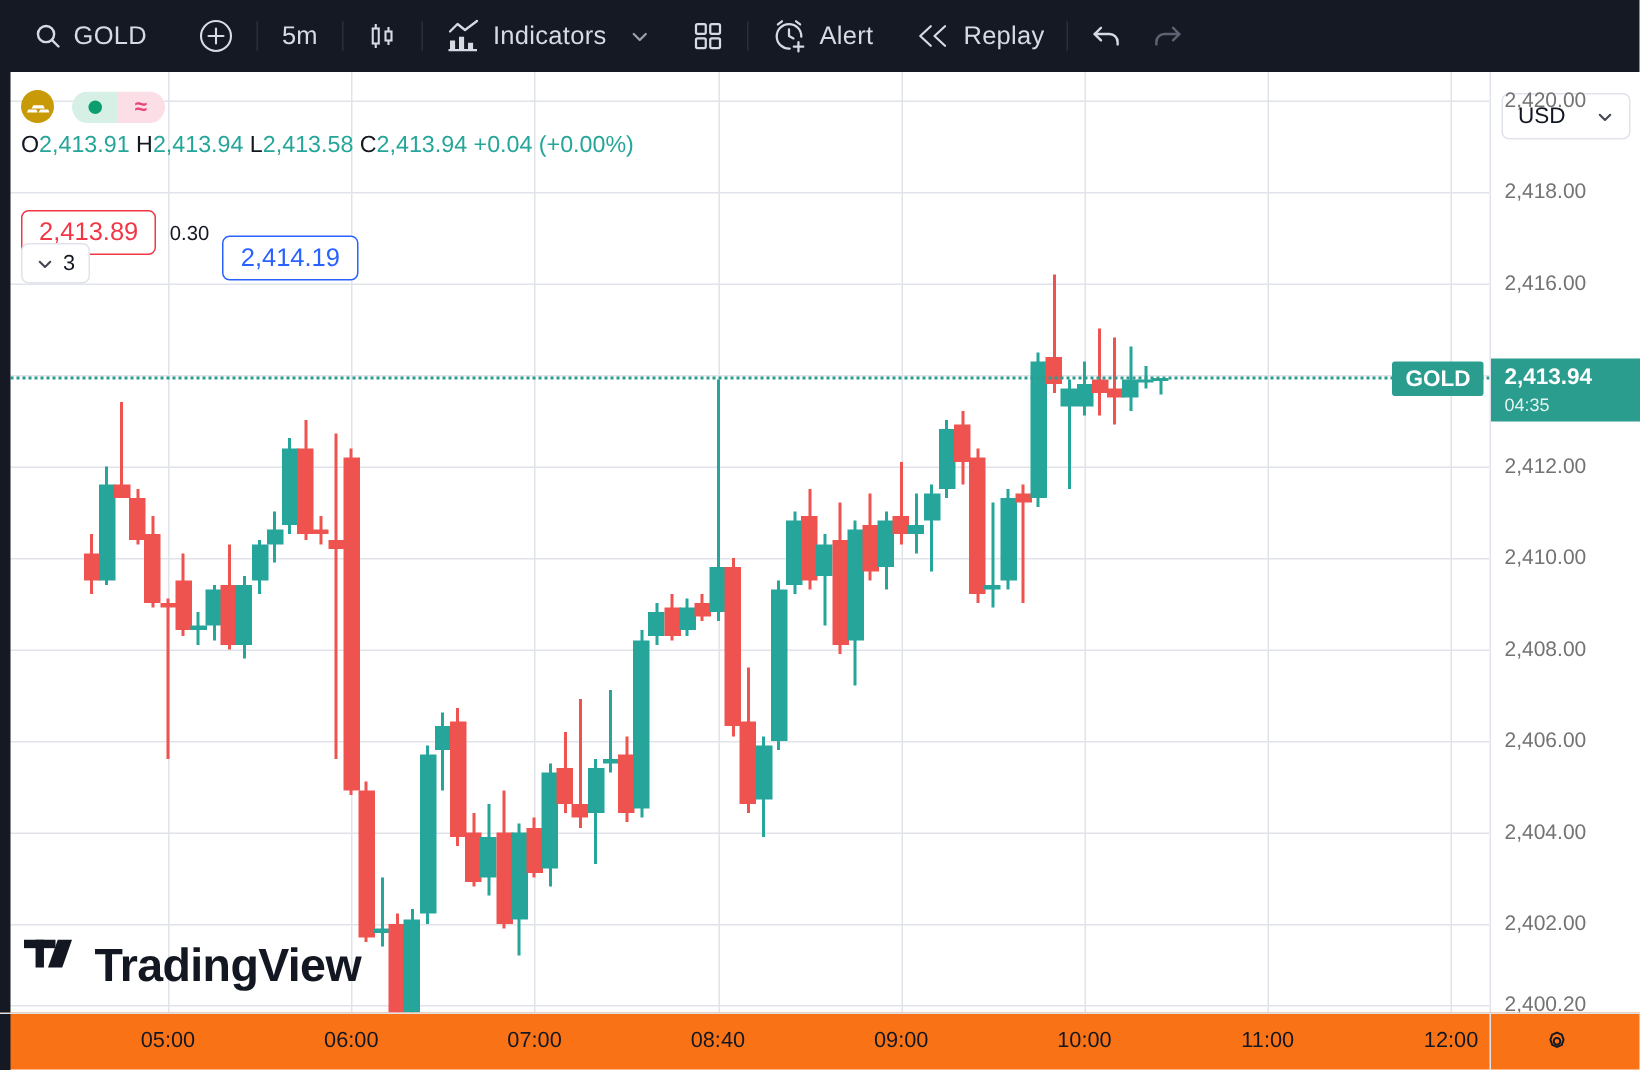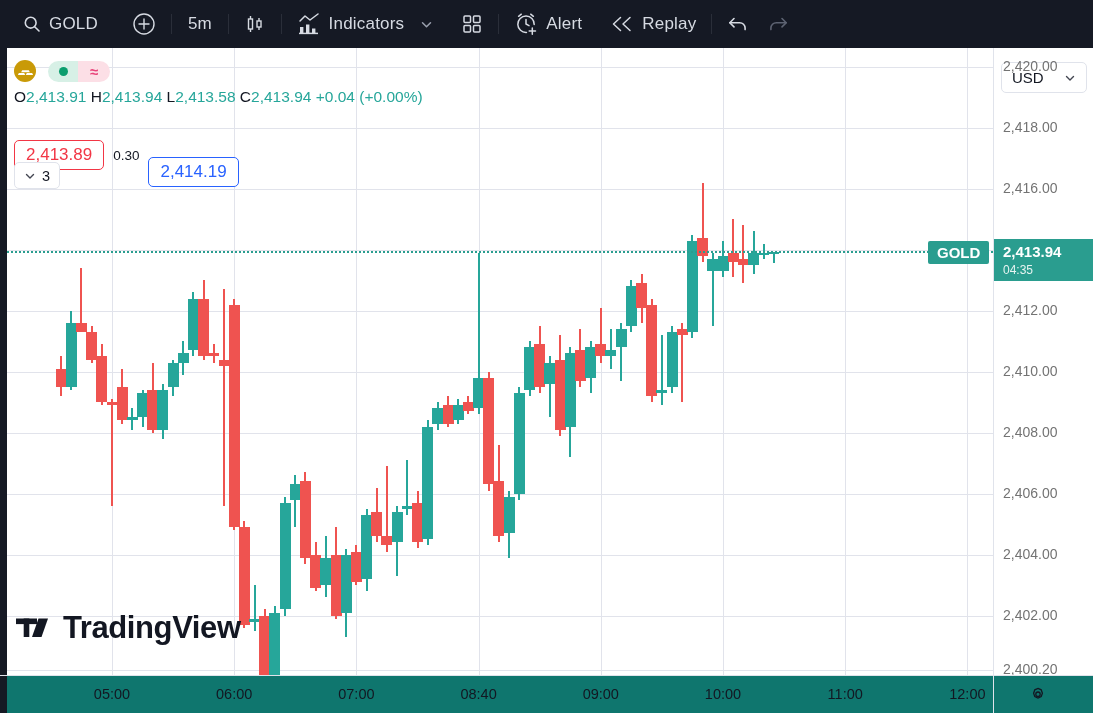--- a/index.html
+++ b/index.html
@@ -112,21 +112,21 @@
     color: #fff; font-size: 15px; font-weight: bold;
     display: flex; align-items: center; border-radius: 2px; z-index: 4;
   }
 
   
   #watermark {
     position: absolute; left: 16px; top: 562px;
     display: flex; align-items: center; gap: 9px;
     z-index: 1; pointer-events: none;
   }
-  #wm-text { font-size: 31px; font-weight: bold; color: #131722; letter-spacing: -.4px; }
+  #wm-text { font-size: 31px; font-weight: bold; color: #131722; letter-spacing: -.4px; margin-top: 16px; }
 
   
   #price-axis {
     position: absolute; left: 993px; top: 48px;
     width: 100px; height: 627px;
     background: #ffffff; border-left: 1px solid #e0e3eb;
   }
   #usd-select {
     position: absolute; left: 7px; top: 14px;
     width: 86px; height: 31px;
@@ -144,21 +144,21 @@
     width: 100px; height: 42px; background: #2a9d8f;
     color: #fff; padding: 3px 0 0 9px;
   }
   #cpb-price { font-size: 15px; font-weight: bold; line-height: 19px; }
   #cpb-time  { font-size: 12px; line-height: 18px; color: #e6f4f1; }
 
   
   #time-axis {
     position: absolute; left: 0; top: 675px;
     width: 1093px; height: 38px;
-    background: #0f766e; border-top: 1px solid #e0e3eb; padding-left: 32px;
+    background: #f97316; border-top: 1px solid #e0e3eb; padding-left: 32px;
   }
   #ta-rail {
     position: absolute; left: 0; top: 0; width: 7px; height: 38px;
     background: #151924;
   }
   .ttick {
     position: absolute; top: 10px;
     font-size: 14.5px; color: #131722;
     transform: translateX(-50%); white-space: nowrap;
   }

